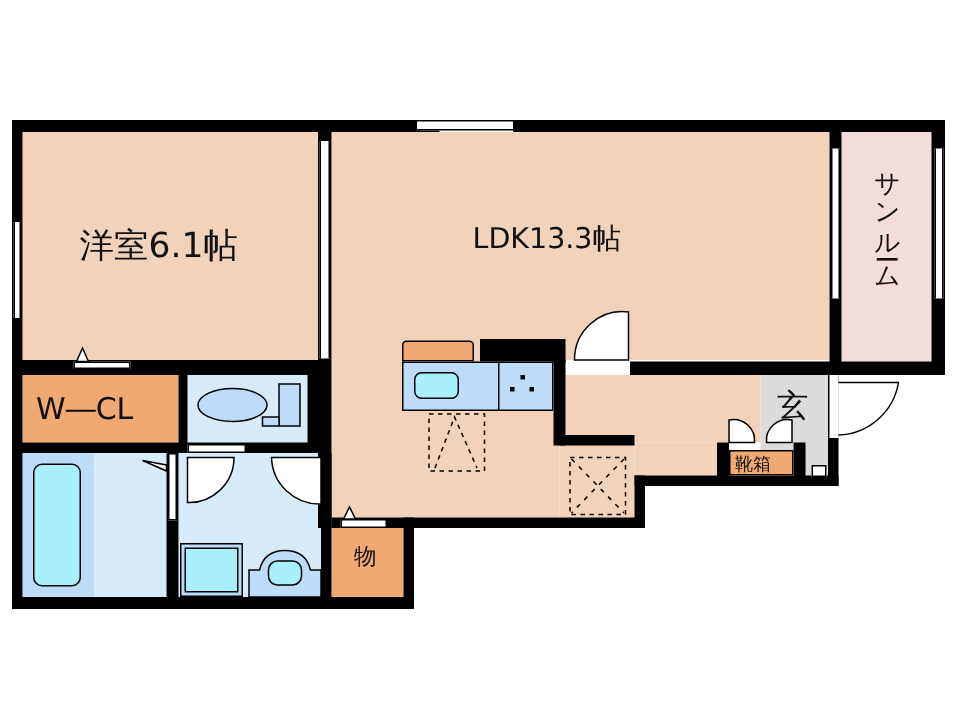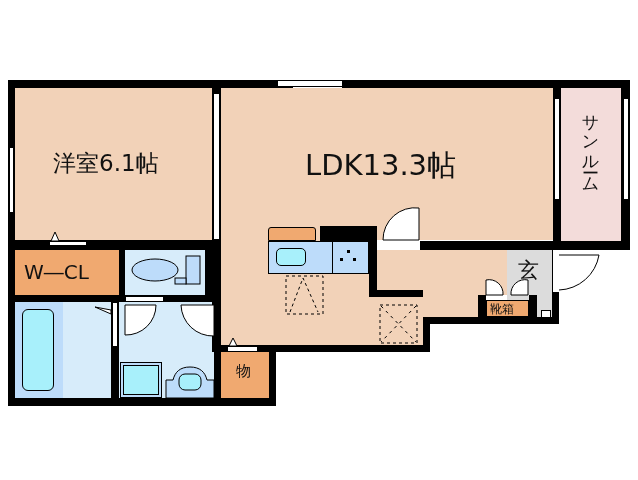--- a/index.html
+++ b/index.html
@@ -117,19 +117,19 @@
   <div class="abs" style="left:123px;top:365px;width:36px;height:30px;background:#a8f0fb;border:1px solid #000;"></div>
   <svg width="50" height="40" style="left:165px;top:358px;">
     <path d="M 1 40 L 1 22 L 8 22 C 10 14, 15 9, 25 9 C 35 9, 40 14, 42 22 L 49 22 L 49 40 Z" fill="#bddcfa" stroke="#000"></path>
     <rect x="14" y="16" width="22" height="16" rx="6" fill="#a8f0fb" stroke="#000"></rect>
   </svg>
 
   <div class="abs" style="left:486px;top:300px;width:43px;height:17px;background:#f0a970;border:1px solid #000;"></div>
   <div class="abs" style="left:541px;top:310px;width:10px;height:8px;border:1px solid #000;background:#fff;"></div>
 
   <div class="room-label" style="left:53px;top:148px;font-size:23px;">洋室6.1帖</div>
-  <div class="room-label" style="left:305px;top:146px;font-size:29px;">LDK13.3帖</div>
+  <div class="room-label" style="left:315px;top:146px;font-size:19px;">LDK13.3帖</div>
   <div class="room-label" style="left:580px;top:103px;font-size:17px;writing-mode:vertical-rl;letter-spacing:1px;">サンルーム</div>
   <div class="room-label" style="left:24px;top:260px;font-size:20px;">W―CL</div>
   <div class="room-label" style="left:236px;top:362px;font-size:15px;">物</div>
   <div class="room-label" style="left:518px;top:256px;font-size:21px;">玄</div>
   <div class="room-label" style="left:490px;top:301px;font-size:12px;">靴箱</div>
 </div>
 
 </body></html>

